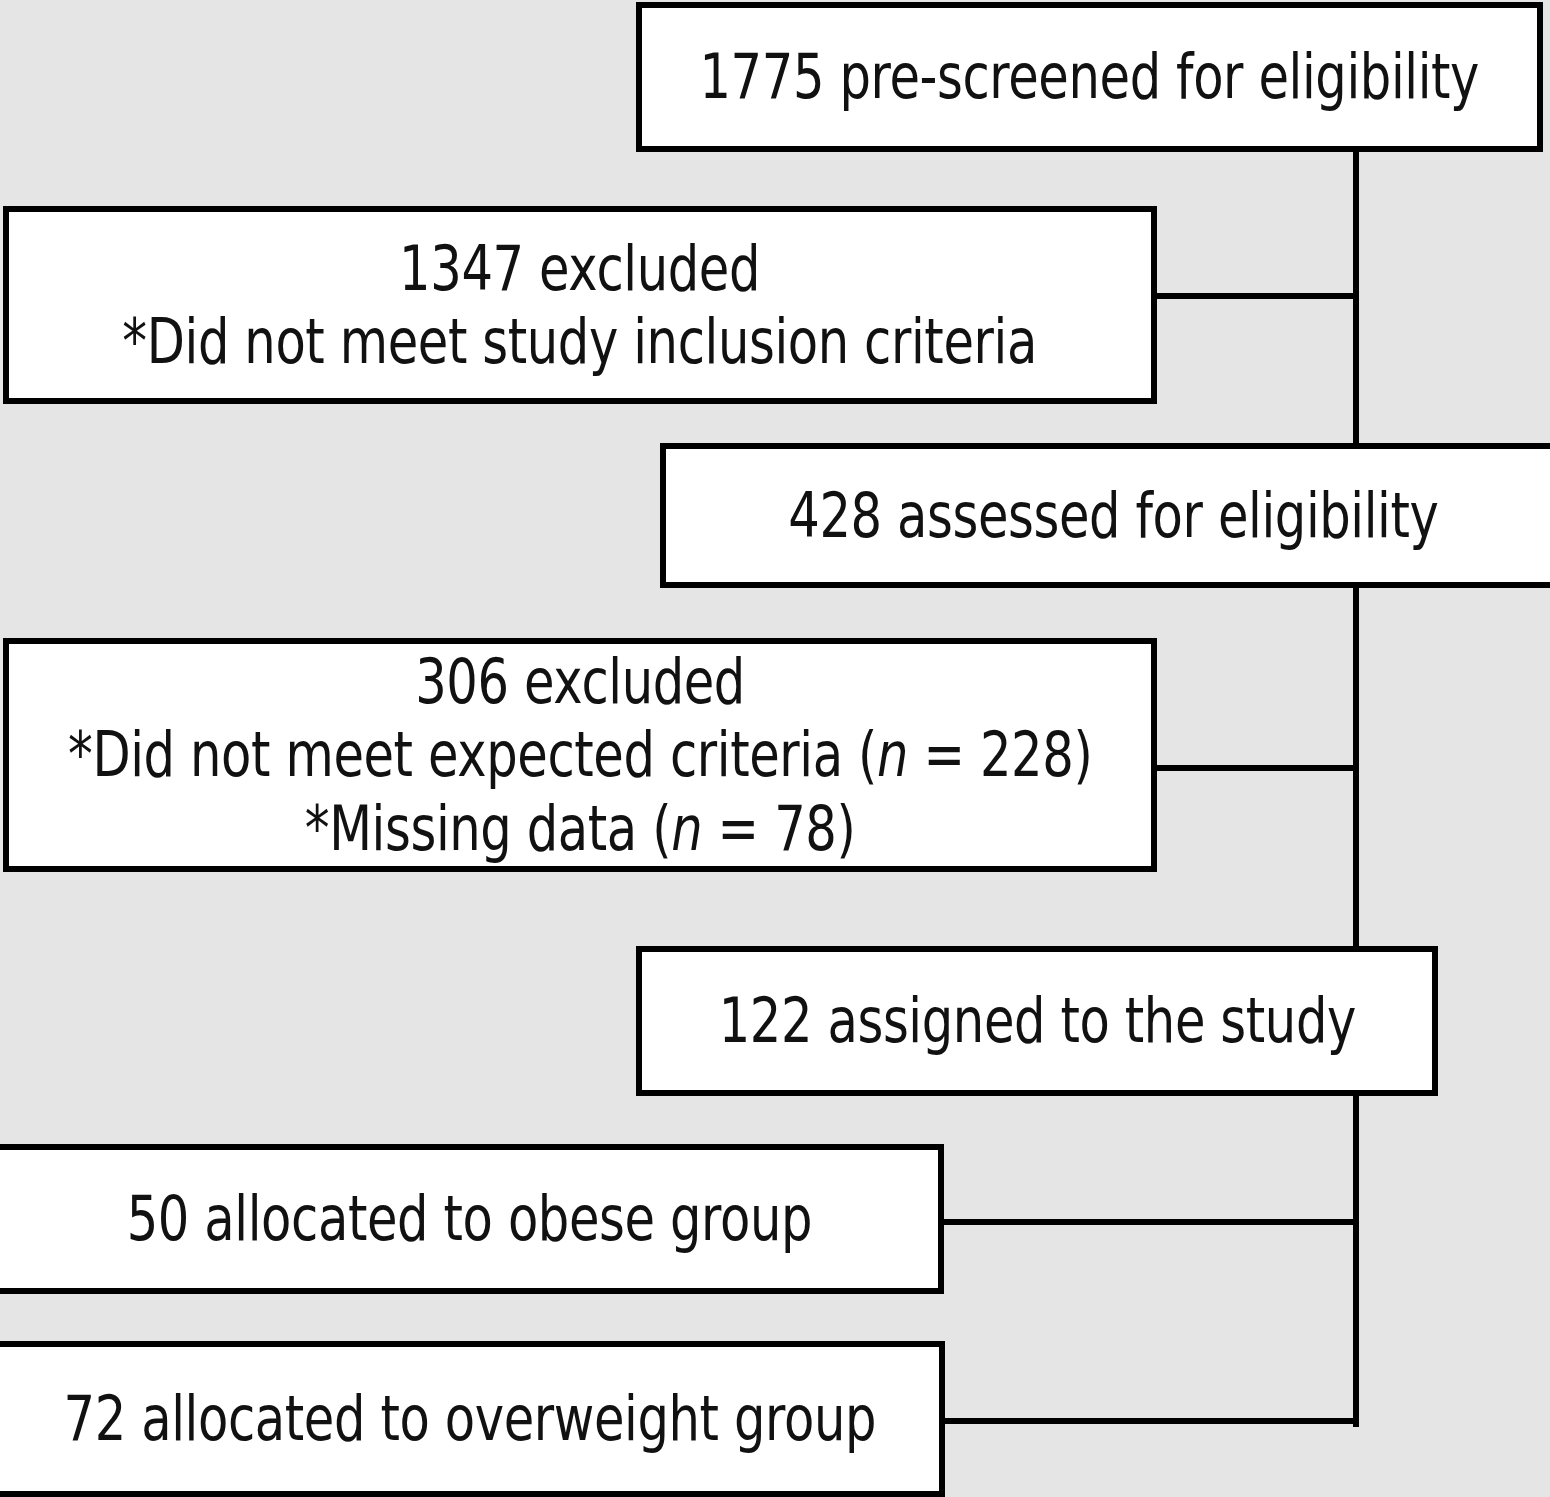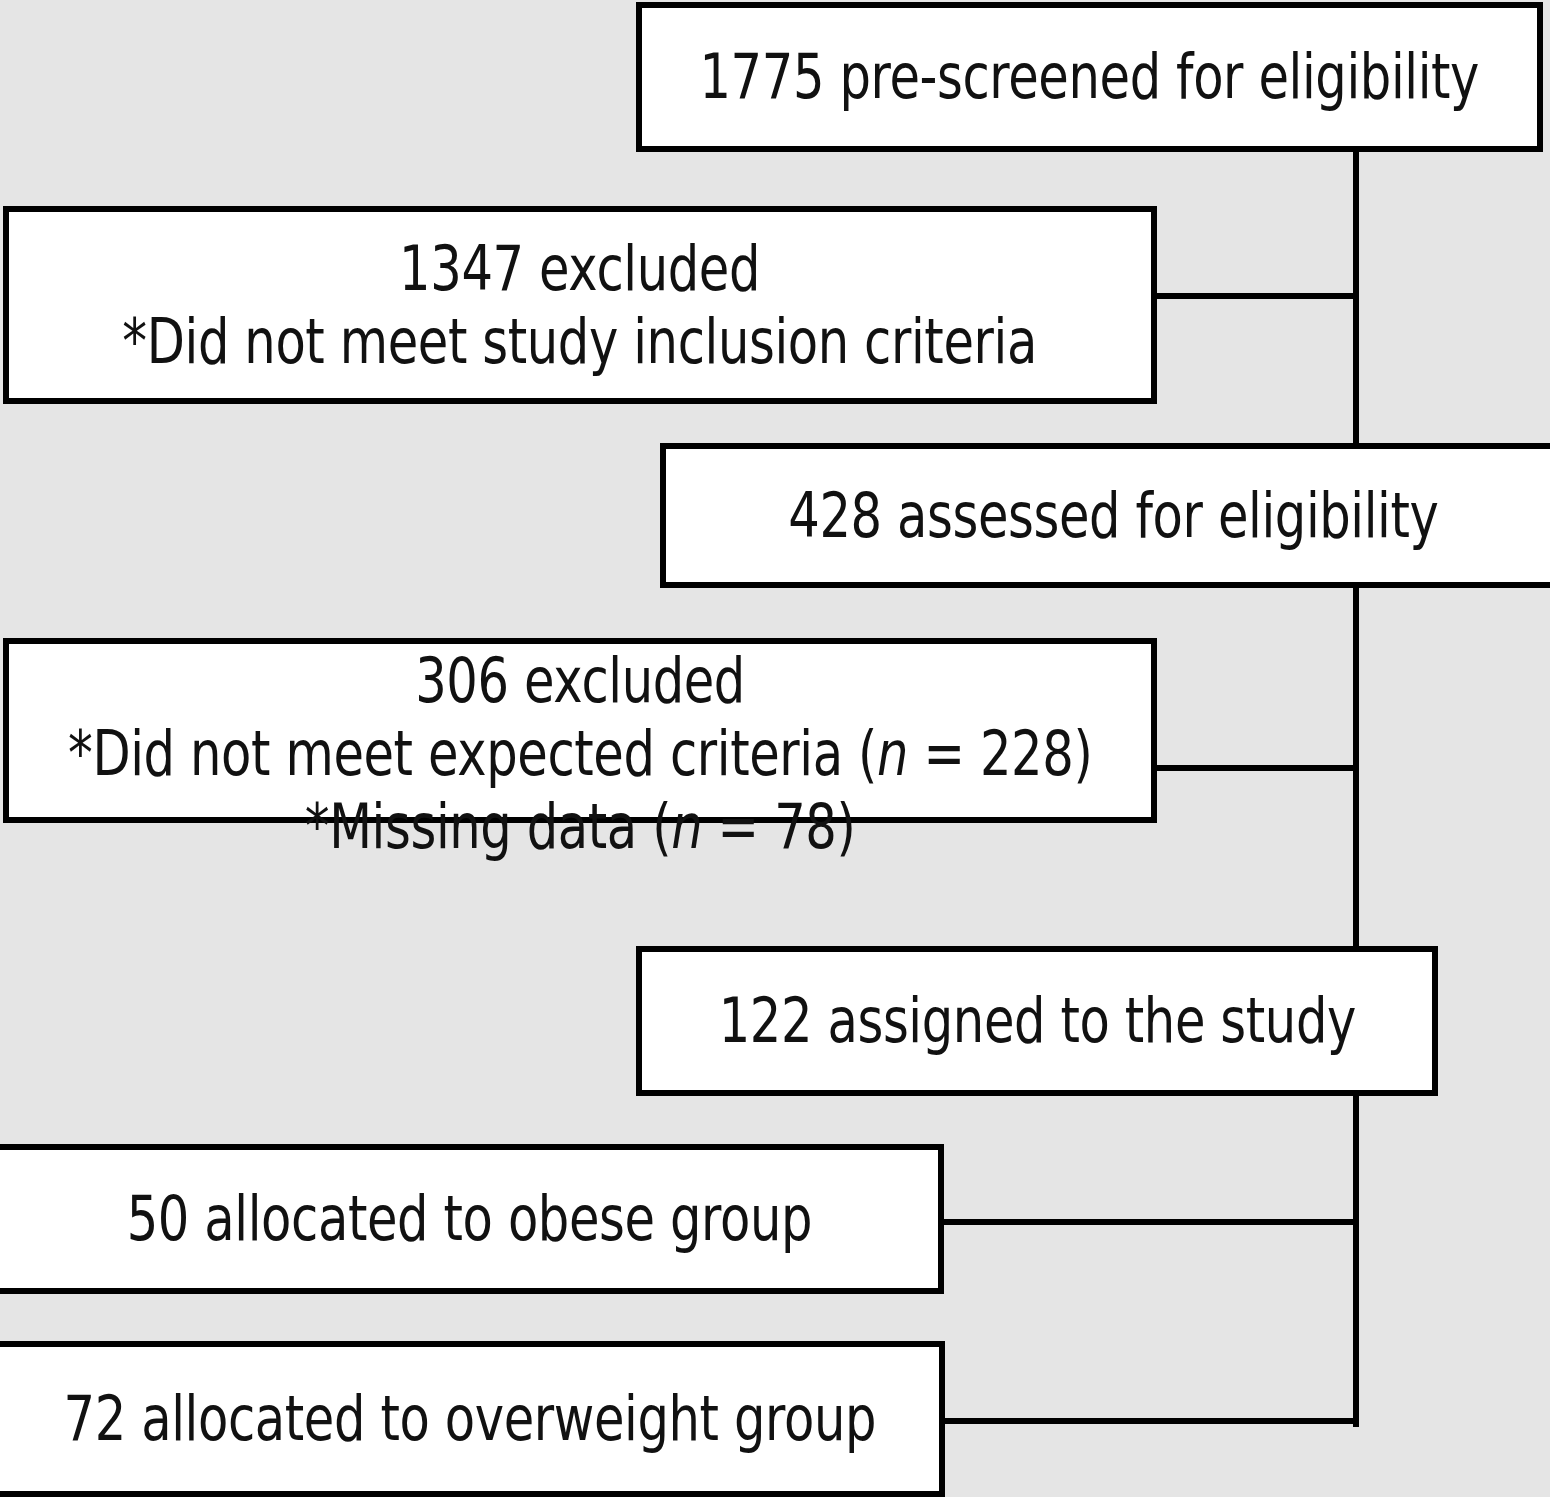--- a/index.html
+++ b/index.html
@@ -43,21 +43,21 @@
   .connector {
     position: absolute;
     background: #000000;
     z-index: 1;
   }
 
   
   #node-prescreened   { left: 636px; top: 2px;    width: 907px; height: 150px; }
   #node-excluded-1    { left: 3px;   top: 196px;  width: 1154px; height: 198px; margin-top: 10px; }
   #node-assessed      { left: 660px; top: 443px;  width: 907px; height: 145px; }
-  #node-excluded-2    { left: 3px;   top: 638px;  width: 1154px; height: 185px; justify-content: space-between; }
+  #node-excluded-2    { left: 3px;   top: 638px;  width: 1154px; height: 234px; }
   #node-assigned      { left: 636px; top: 946px;  width: 802px; height: 150px; }
   #node-obese         { left: -6px;  top: 1144px; width: 950px;  height: 150px; }
   #node-overweight    { left: -6px;  top: 1341px; width: 951px;  height: 156px; }
 
   
   
   #spine            { left: 1353px; top: 146px;  width: 6px;   height: 1281px; }
   
   #stub-excluded-1  { left: 1151px; top: 293px;  width: 207px; height: 6px; }
   

